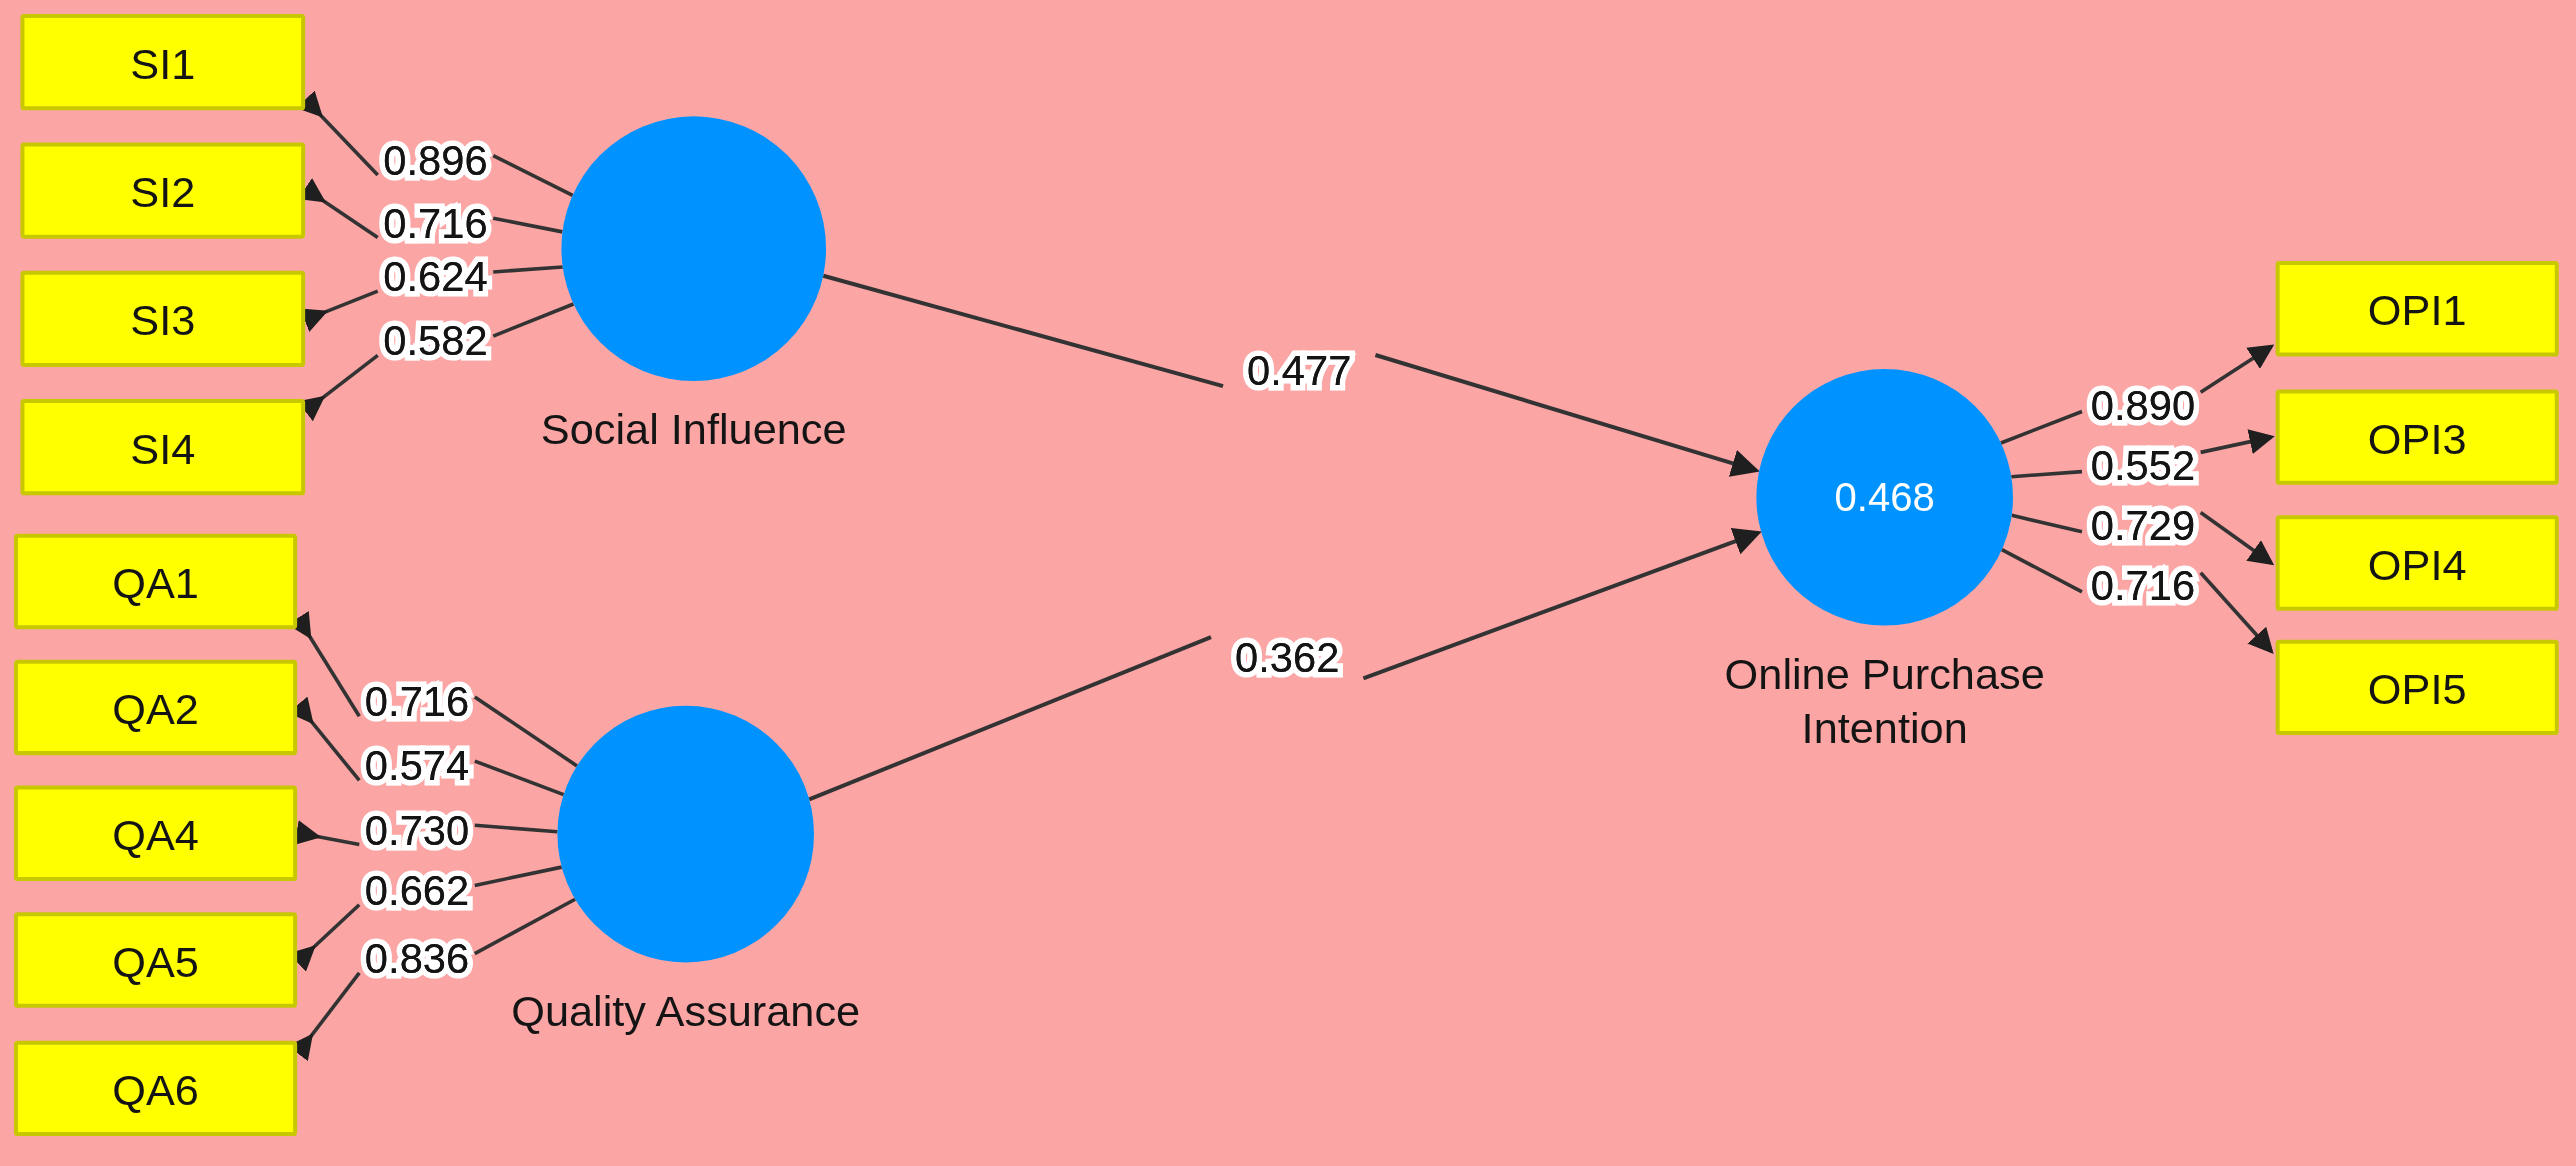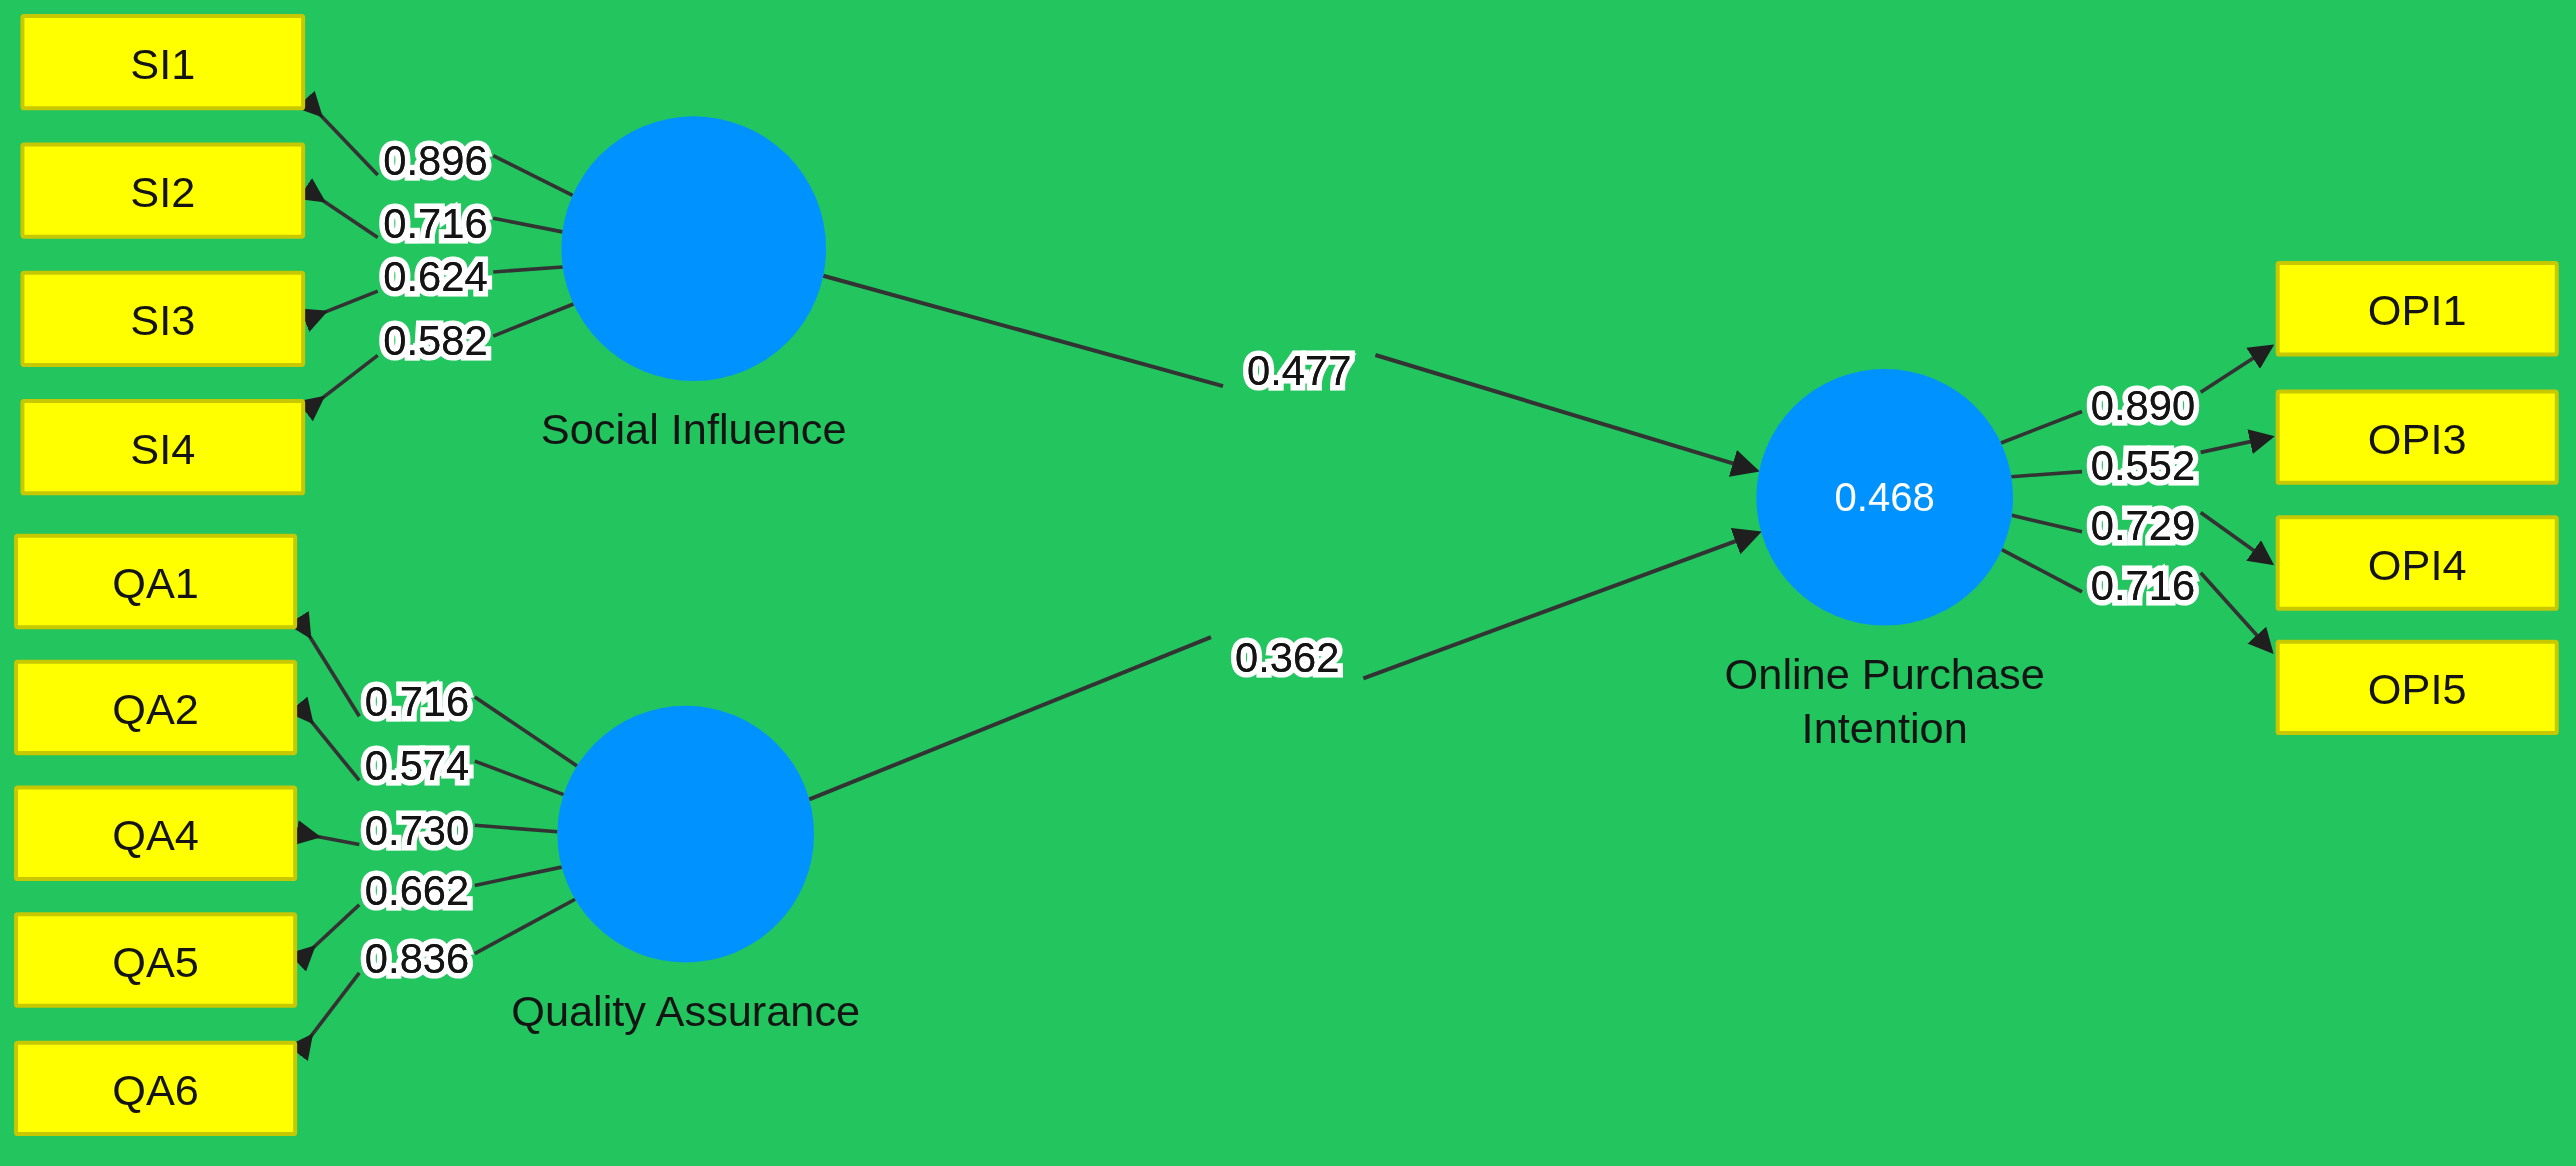--- a/index.html
+++ b/index.html
@@ -10,21 +10,21 @@
   body {
     width: 2576px;
     height: 1167px;
     font-family: "Liberation Sans", sans-serif;
     overflow: hidden;
   }
   #diagram-root {
     position: relative;
     width: 2576px;
     height: 1167px;
-    background: #22c55e;
+    background: #fca5a5;
   }
   svg#sem-svg {
     display: block;
     width: 2576px;
     height: 1167px;
   }
   .indicator-rect {
     fill: #ffff00;
     stroke: #c8c800;
     stroke-width: 5;

